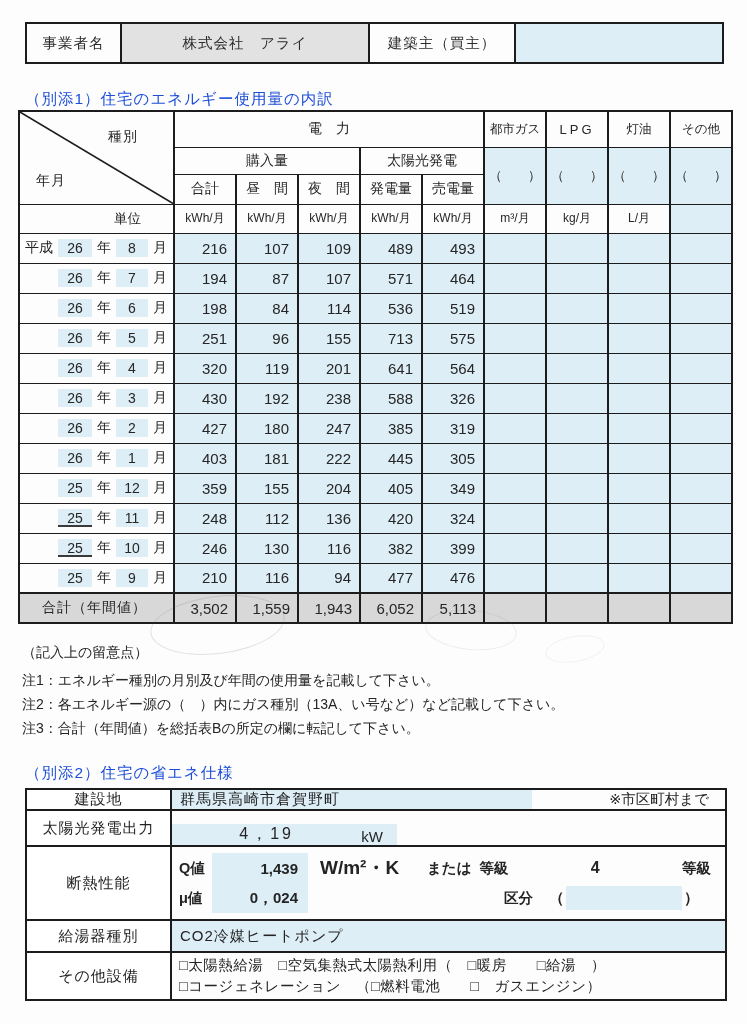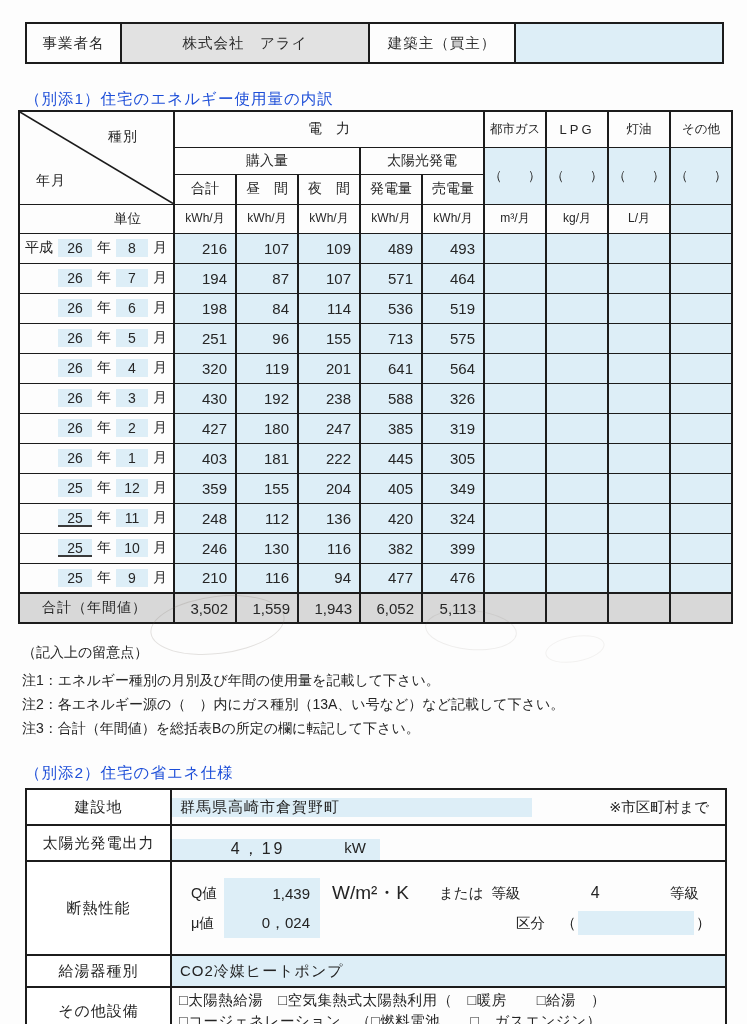--- a/index.html
+++ b/index.html
@@ -98,38 +98,38 @@
   
   .spec-table{
     position:absolute;left:25px;top:788px;width:700px;
     border-collapse:collapse;table-layout:fixed;border:2.5px solid var(--line);
   }
   .spec-table td{
     border:2px solid var(--line);vertical-align:middle;
     font-size:15px;color:#242424;overflow:hidden;
   }
   .spec-label{text-align:center;letter-spacing:1px;background:#fff;}
-  .sp-r1{height:36px;border-radius:18px;}
+  .sp-r1{height:21px;border-radius:18px;}
   .sp-r2{height:36px;}
   .sp-r3{height:74px;}
   .sp-r4{height:32px;}
   .sp-r5{height:46px;}
 
   td.loc-cell{padding:0;}
   .loc-wrap{display:flex;align-items:center;height:100%;}
   .loc-blue{background:var(--blue2);width:360px;height:100%;display:flex;align-items:center;padding-left:8px;letter-spacing:1px;}
   .loc-note{margin-left:auto;padding-right:16px;font-size:14.5px;}
 
   td.pv-cell{padding:0;}
   .pv-wrap{display:flex;align-items:center;height:100%;}
-  .pv-blue{background:var(--blue2);width:208px;height:100%;display:flex;align-items:flex-start;margin-top:12px;}
+  .pv-blue{background:var(--blue2);width:225px;height:100%;display:flex;align-items:flex-end;margin-top:12px;}
   .pv-val{flex:1;text-align:center;font-size:16px;letter-spacing:3px;}
   .pv-unit{padding-right:14px;font-size:15px;}
 
-  td.dn-cell{padding:12px;position:relative;}
+  td.dn-cell{padding:0;position:relative;font-weight:bold;}
   .dn-wrap{display:flex;height:100%;}
   .dn-left{width:245px;height:100%;display:flex;flex-direction:column;justify-content:space-around;padding:4px 0;}
   .dn-divider{width:0;border-left:2px dotted #555;height:100%;}
   .dn-right{flex:1;height:100%;display:flex;flex-direction:column;justify-content:space-around;padding:4px 0;}
   .dn-line{display:flex;align-items:center;height:30px;}
   .dn-k{width:40px;padding-left:7px;font-size:14.5px;}
   .dn-num{width:96px;background:var(--blue2);text-align:right;padding-right:10px;font-size:15px;align-self:stretch;display:flex;align-items:center;justify-content:flex-end;}
   .dn-unit{margin-left:12px;font-size:19px;}
   .dn-or{padding-left:8px;font-size:14.5px;}
   .dn-grade-lbl{margin-left:8px;font-size:14.5px;}

